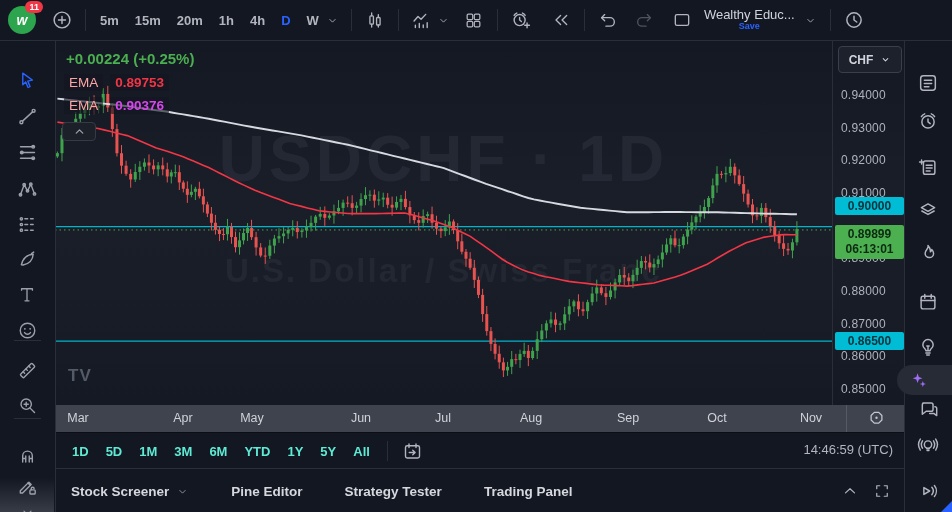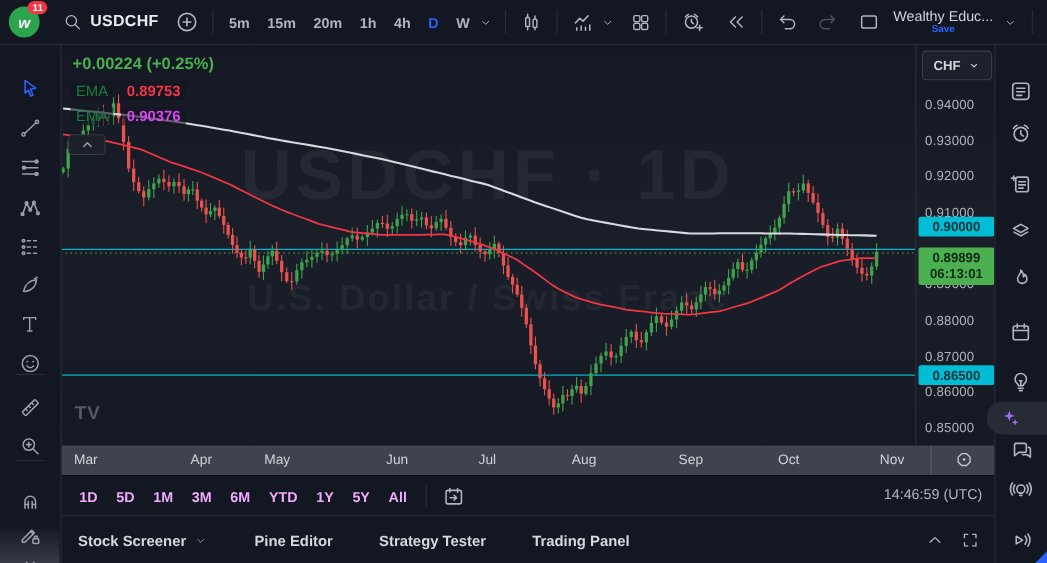--- a/index.html
+++ b/index.html
@@ -31,21 +31,21 @@
   .ltb-fade{position:absolute;left:0;bottom:0;width:54px;height:34px;background:linear-gradient(180deg,rgba(62,66,77,0),rgba(62,66,77,.85));}
 
   
   .chartbg{position:absolute;left:55px;top:40px;width:850px;height:365px;background:linear-gradient(180deg,#141822 0%,#1a1e29 42%,#191d28 68%,#151924 100%);}
   #chartSvg{position:absolute;left:55px;top:40px;z-index:2;}
   .wm1{position:absolute;left:55px;top:122px;width:777px;text-align:center;font-size:64px;font-weight:700;letter-spacing:4px;color:rgba(188,196,212,.07);z-index:1;white-space:nowrap;}
   .wm2{position:absolute;left:55px;top:252px;width:777px;text-align:center;font-size:33px;font-weight:600;letter-spacing:2px;color:rgba(188,196,212,.06);z-index:1;white-space:nowrap;}
   .change{position:absolute;left:66px;top:50px;font-size:15px;font-weight:600;color:#4bae50;z-index:3;}
   .legendrow{position:absolute;left:64px;display:flex;gap:7px;align-items:center;z-index:3;font-size:13.5px;}
   .lg-chip{background:rgba(19,23,34,.62);padding:1px 5px;border-radius:2px;}
-  .lg-label{color:#15803d;}
+  .lg-label{color:#fca5a5;}
   .lg-val1{color:#f23645;font-weight:600;}
   .lg-val2{color:#d946ef;font-weight:600;}
   .collapse{position:absolute;left:62px;top:122px;width:32px;height:17px;border:1px solid #363a45;border-radius:4px;background:#1b2029;display:flex;align-items:center;justify-content:center;color:#9ba0ab;z-index:3;}
   .tvlogo{position:absolute;left:68px;top:366px;font-size:17px;font-weight:800;color:#545a66;z-index:3;letter-spacing:1px;}
 
   
   .paxis{position:absolute;left:832px;top:40px;width:73px;height:365px;border-left:1px solid #2a2e39;z-index:4;}
   .chfbtn{position:absolute;left:5px;top:6px;width:62px;height:25px;border:1px solid #3a3f4b;background:#1c212c;border-radius:4px;display:flex;align-items:center;justify-content:center;gap:7px;font-size:12px;color:#d1d4dc;font-weight:600;}
   .ptick{position:absolute;left:8px;font-size:12px;color:#aeb2bc;letter-spacing:.2px;}
   .chip{position:absolute;left:2px;right:2px;border-radius:2px;text-align:center;font-size:12px;font-weight:700;padding:2px 0;z-index:5;}
@@ -53,21 +53,21 @@
   .chip.green{background:#4caf50;color:#0d2b12;line-height:1.25;}
 
   
   .tstrip{position:absolute;left:55px;top:405px;width:850px;height:27px;background:#3f434e;z-index:4;}
   .mlabel{position:absolute;top:6px;width:34px;margin-left:-17px;text-align:center;font-size:12.5px;color:#cfd2d8;}
   .tdiv{position:absolute;left:791px;top:0;width:1px;height:27px;background:#565a64;}
   .gearbox{position:absolute;left:803px;top:2px;width:36px;height:23px;display:flex;align-items:center;justify-content:center;color:#c3c6cd;}
 
   
   .rrow{position:absolute;left:55px;top:432px;width:850px;height:36px;background:#131722;border-top:1px solid #0b0e15;display:flex;align-items:center;z-index:4;}
-  .rangebtn{font-size:13px;font-weight:600;color:#f0abfc;margin-left:17px;}
+  .rangebtn{font-size:13px;font-weight:600;color:#5eead4;margin-left:17px;}
   .rdiv{width:1px;height:20px;background:#2a2e39;margin-left:17px;}
   .gotobtn{margin-left:14px;color:#b2b5be;display:flex;align-items:center;}
   .clock{position:absolute;right:12px;top:9px;font-size:13px;color:#b2b5be;}
 
   
   .footer{position:absolute;left:55px;top:468px;width:850px;height:44px;background:#131722;border-top:1px solid #2a2e39;display:flex;align-items:center;z-index:4;}
   .fitem{display:flex;align-items:center;gap:7px;font-size:13.5px;font-weight:600;color:#d6d8de;margin-left:42px;}
   .fitem:first-child{margin-left:16px;}
   .fright{margin-left:auto;margin-right:14px;display:flex;align-items:center;gap:14px;color:#b2b5be;}
 
@@ -79,29 +79,20 @@
 </style>
 </head>
 <body>
 
 <div class="app">
 
   <div class="topbar">
     <div class="logo">
       <span class="glyph">w</span>
       <span class="badge">11</span>
-    </div>
-    <div class="symbolbox">
-      <span class="tbtn" style="width:20px">
-          <svg viewBox="0 0 24 24" width="18" height="18" fill="none" stroke="currentColor" stroke-width="1.6" stroke-linecap="round" stroke-linejoin="round">
-            <circle cx="10.5" cy="10.5" r="6.2"></circle>
-            <line x1="15" y1="15" x2="20.3" y2="20.3"></line>
-          </svg>
-        </span>
-      <span class="symbol">USDCHF</span>
     </div>
     <span class="tbtn" style="margin-left:12px">
         <svg viewBox="0 0 24 24" width="22" height="22" fill="none" stroke="currentColor" stroke-width="1.6" stroke-linecap="round" stroke-linejoin="round">
           <circle cx="12" cy="12" r="8.6"></circle>
           <path d="M12 8.2v7.6M8.2 12h7.6"></path>
         </svg>
       </span>
     <div class="sep"></div>
     <div class="tfgroup">
         <div class="tf">5m</div>

